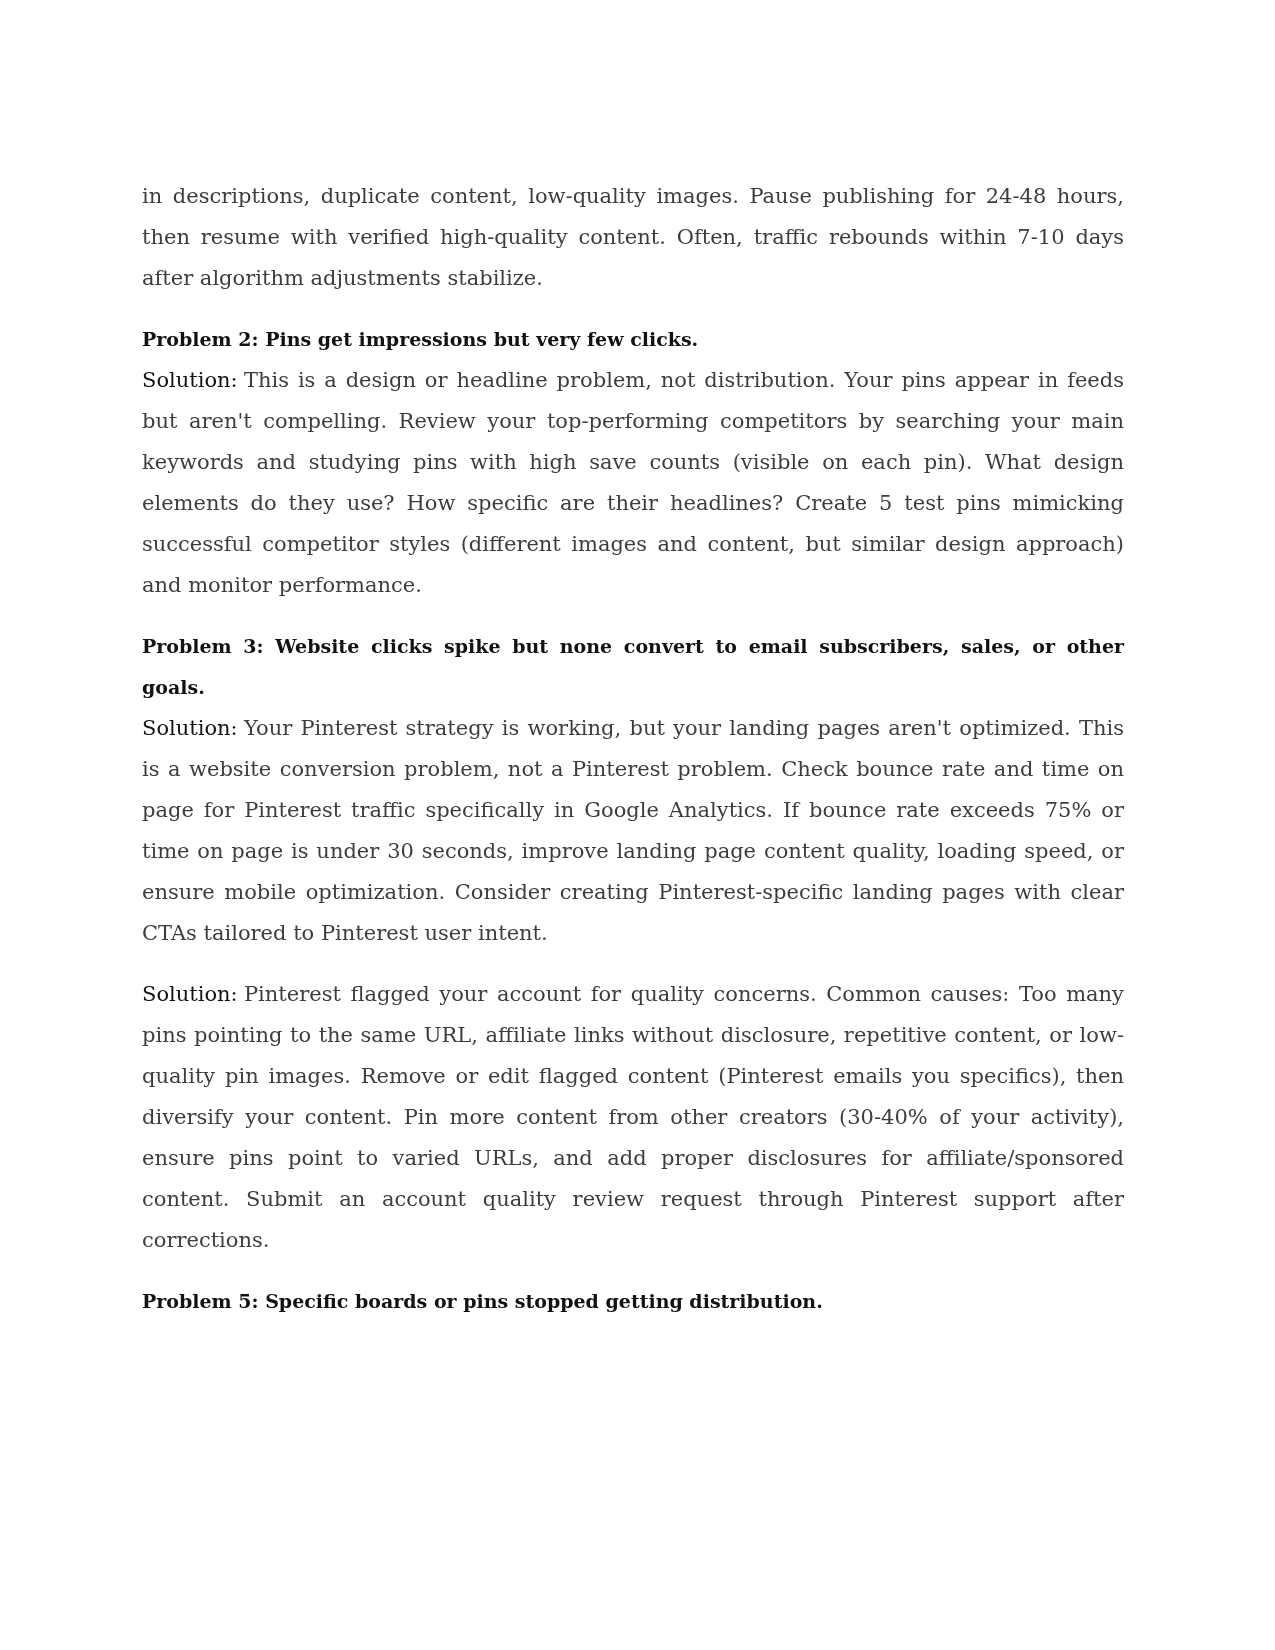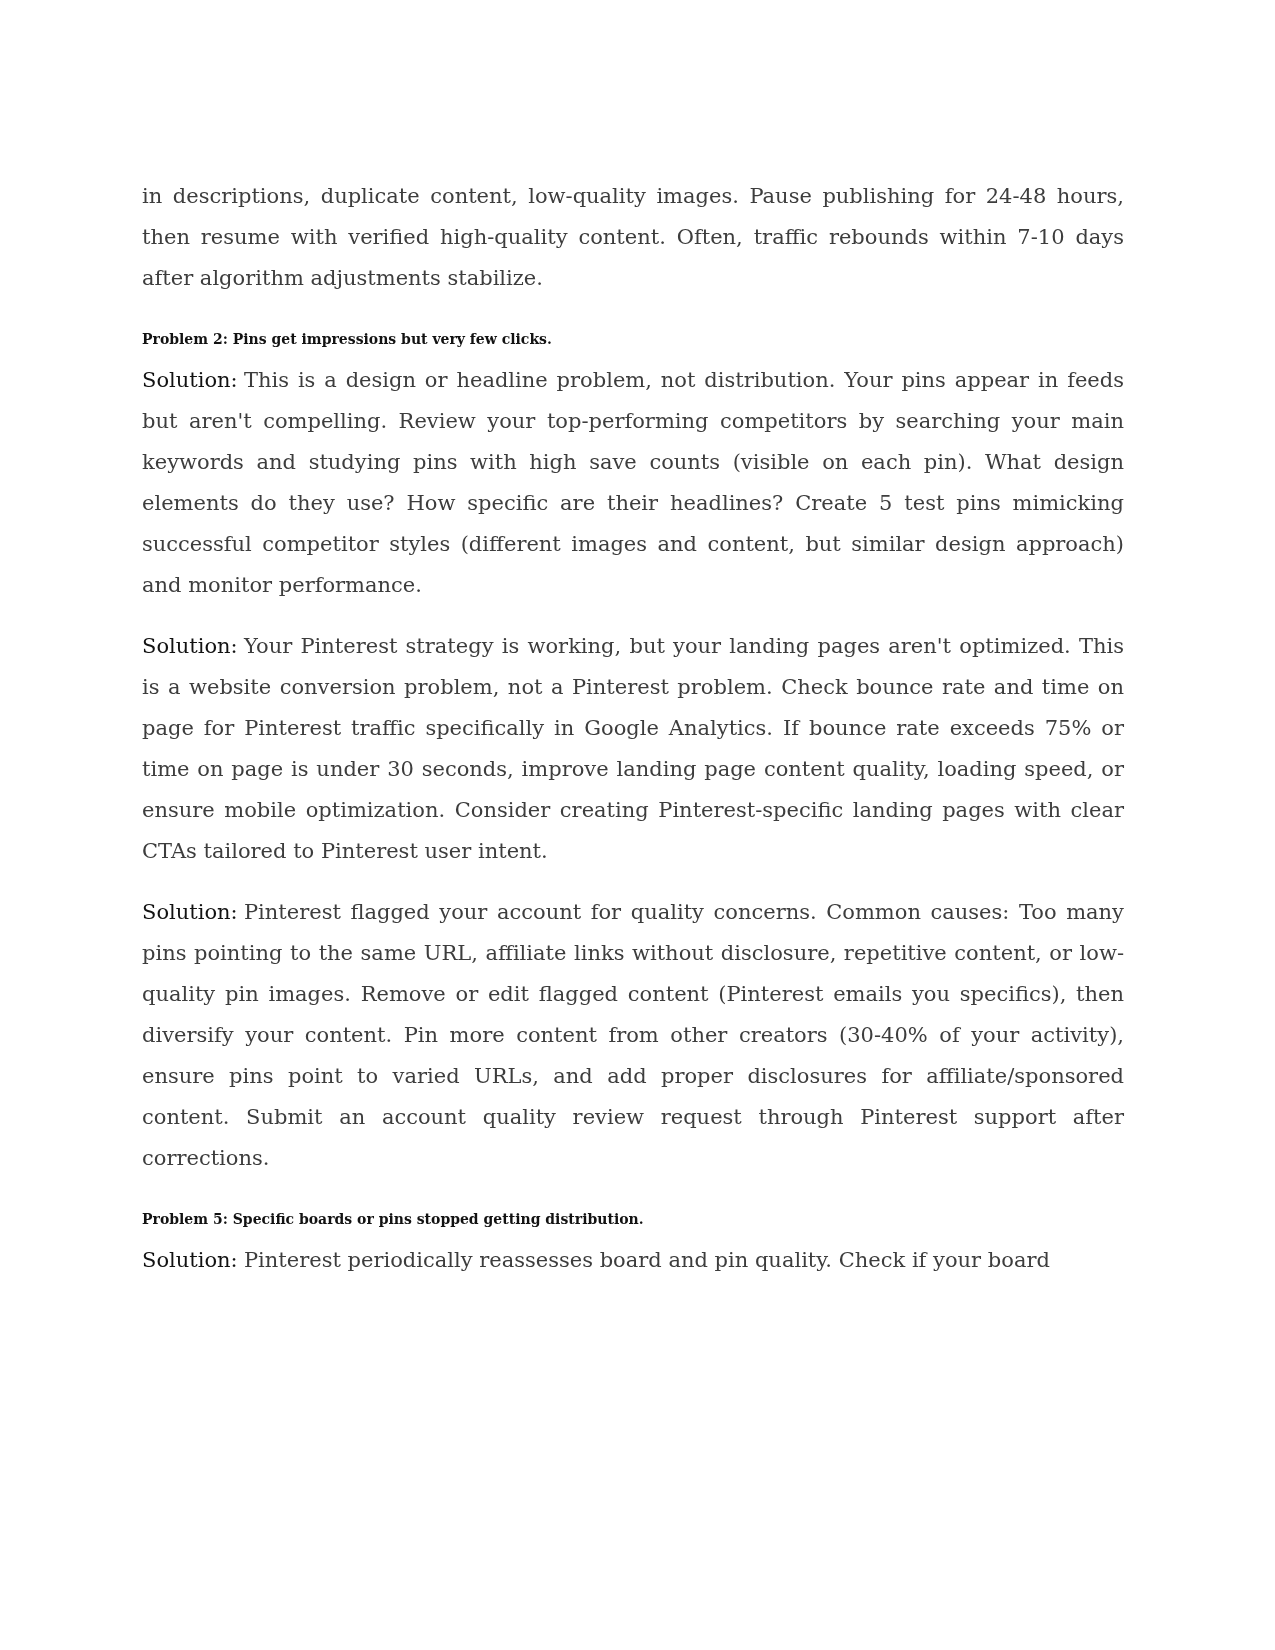--- a/index.html
+++ b/index.html
@@ -26,21 +26,21 @@
     text-align: justify;
   }
   .content .block + .block {
     margin-top: 20px;
   }
   p.body-para {
     margin: 0;
   }
   h3.problem-heading {
     margin: 0;
-    font-size: 14px;
+    font-size: 19px;
     line-height: 41px;
     font-weight: bold;
     color: #121212;
     text-align: justify;
   }
   .problem-section p.body-para {
     margin: 0;
   }
   .sol-label {
     font-weight: normal;
@@ -67,34 +67,32 @@
     <p class="body-para block">in descriptions, duplicate content, low-quality images. Pause publishing for 24-48 hours, then resume with verified high-quality content. Often, traffic rebounds within 7-10 days after algorithm adjustments stabilize.</p>
 
     <section class="problem-section block">
       <h3 class="problem-heading">Problem 2: Pins get impressions but very few clicks.</h3>
       <p class="body-para">
         <strong class="sol-label">Solution:</strong><span>This is a design or headline problem, not distribution. Your pins appear in feeds but aren't compelling. Review your top-performing competitors by searching your main keywords and studying pins with high save counts (visible on each pin). What design elements do they use? How specific are their headlines? Create 5 test pins mimicking successful competitor styles (different images and content, but similar design approach) and monitor performance.</span>
       </p>
     </section>
 
     <section class="problem-section block">
+      <h3 class="problem-heading">Problem 3: Website clicks spike but none convert to email subscribers, sales, or other goals.</h3>
       <p class="body-para">
         <strong class="sol-label">Solution:</strong><span>Your Pinterest strategy is working, but your landing pages aren't optimized. This is a website conversion problem, not a Pinterest problem. Check bounce rate and time on page for Pinterest traffic specifically in Google Analytics. If bounce rate exceeds 75% or time on page is under 30 seconds, improve landing page content quality, loading speed, or ensure mobile optimization. Consider creating Pinterest-specific landing pages with clear CTAs tailored to Pinterest user intent.</span>
       </p>
     </section>
 
     <section class="problem-section block">
       <p class="body-para">
         <strong class="sol-label">Solution:</strong><span>Pinterest flagged your account for quality concerns. Common causes: Too many pins pointing to the same URL, affiliate links without disclosure, repetitive content, or low-quality pin images. Remove or edit flagged content (Pinterest emails you specifics), then diversify your content. Pin more content from other creators (30-40% of your activity), ensure pins point to varied URLs, and add proper disclosures for affiliate/sponsored content. Submit an account quality review request through Pinterest support after corrections.</span>
       </p>
     </section>
 
     <section class="problem-section block">
       <h3 class="problem-heading">Problem 5: Specific boards or pins stopped getting distribution.</h3>
-      <p class="body-para">
-        <strong class="sol-label">Solution:</strong><span>Pinterest periodically reassesses board and pin quality. Check if your board</span>
-      </p>
     </section>
 
   </div>
 
   <div class="page-number">33</div>
 </div>
 
 </body></html>

